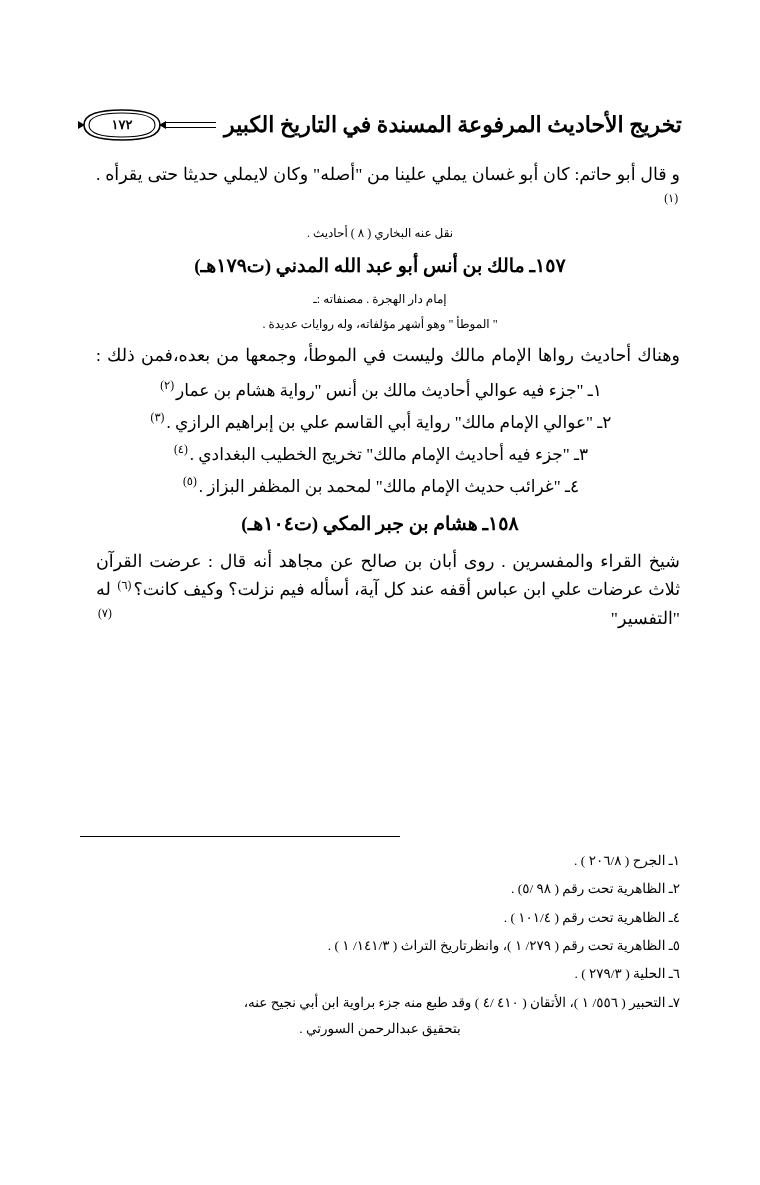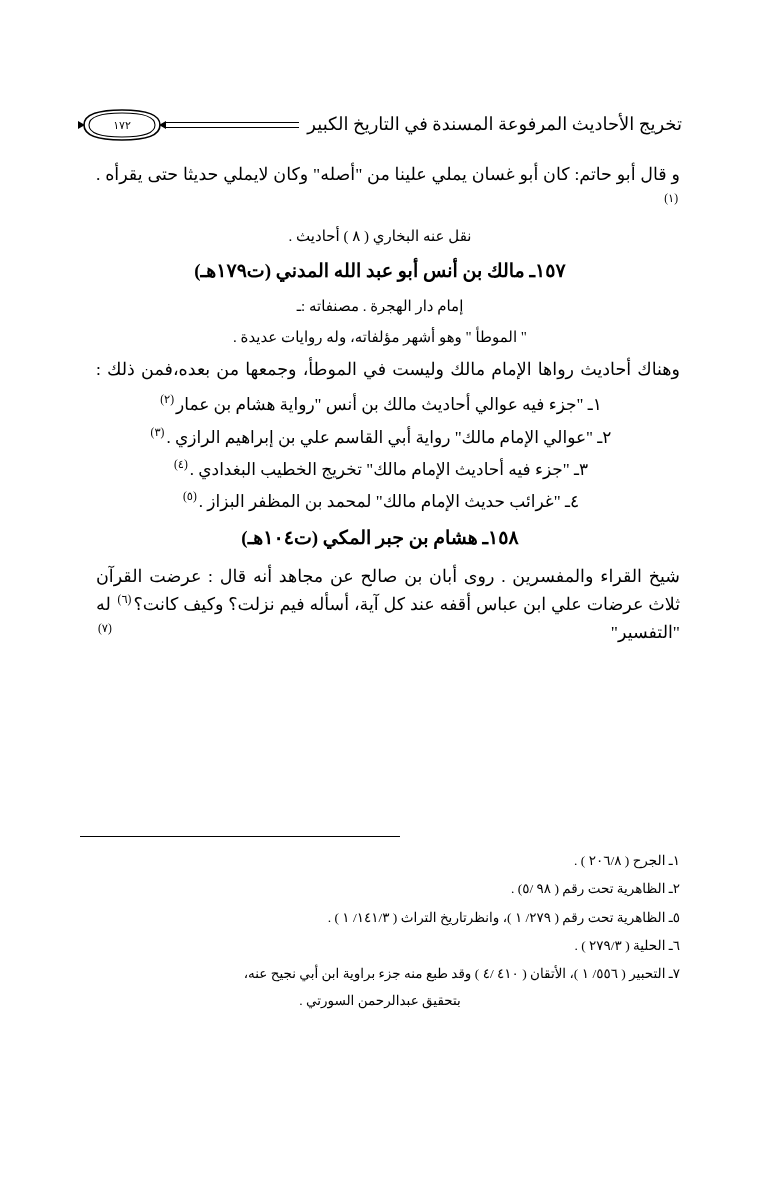--- a/index.html
+++ b/index.html
@@ -30,22 +30,22 @@
     height: 42px;
   }
   .header-inner {
     display: flex;
     flex-direction: row;
     align-items: center;
     width: 100%;
     height: 100%;
   }
   .header-title {
-    font-size: 18px;
-    font-weight: normal;
+    font-size: 22px;
+    font-weight: bold;
     white-space: nowrap;
     letter-spacing: 0px;
     padding-left: 8px;
     line-height: 1.1;
   }
   .header-rule {
     flex: 1 1 auto;
     height: 8px;
     position: relative;
   }
@@ -69,22 +69,22 @@
     display: flex;
     align-items: center;
     justify-content: center;
   }
   .page-num-badge svg {
     position: absolute;
     top: 0; left: 0;
   }
   .page-num-text {
     position: relative;
-    font-size: 11px;
-    font-weight: normal;
+    font-size: 13px;
+    font-weight: bold;
     letter-spacing: 1px;
   }
 
   
   .body {
     position: absolute;
     top: 160px;
     left: 80px;
     right: 80px;
   }
@@ -99,21 +99,21 @@
   .sec-heading {
     font-size: 19px;
     font-weight: bold;
     text-align: center;
     text-align-last: center;
     margin: 9px 0 9px 0;
     line-height: 1.5;
   }
 
   .note-line {
-    font-size: 15px;
+    font-size: 12px;
     text-align: left;
     text-align-last: center;
     margin: 2px 0 6px 0;
   }
 
   .list-item {
     font-size: 17px;
     text-align: center;
     text-align-last: center;
     margin: 1px 0 4px 0;
@@ -202,19 +202,20 @@
 
     <p><span>شيخ القراء والمفسرين . روى أبان بن صالح عن مجاهد أنه قال : عرضت القرآن ثلاث عرضات علي ابن عباس أقفه عند كل آية، أسأله فيم نزلت؟ وكيف كانت؟</span><sup class="fn">(٦)</sup><span> له "التفسير" </span><sup class="fn">(٧)</sup></p>
 
   </div>
 
   <div class="fn-sep"></div>
 
   <div class="footnotes">
     <div class="fn-item">١ـ الجرح ( ٢٠٦/٨ ) .</div>
     <div class="fn-item">٢ـ الظاهرية تحت رقم ( ٩٨ /٥) .</div>
+    <div class="fn-item">٤ـ الظاهرية تحت رقم ( ١٠١/٤ ) .</div>
     <div class="fn-item">٥ـ الظاهرية تحت رقم ( ٢٧٩/ ١ )، وانظرتاريخ التراث ( ١٤١/٣/ ١ ) .</div>
     <div class="fn-item">٦ـ الحلية ( ٢٧٩/٣ ) .</div>
     <div class="fn-item justified">٧ـ التحبير ( ٥٥٦/ ١ )، الأتقان ( ٤١٠ /٤ ) وقد طبع منه جزء براوية ابن أبي نجيح عنه،</div>
     <div class="fn-cont">بتحقيق عبدالرحمن السورتي .</div>
   </div>
 
 </div>
 
 </body></html>

